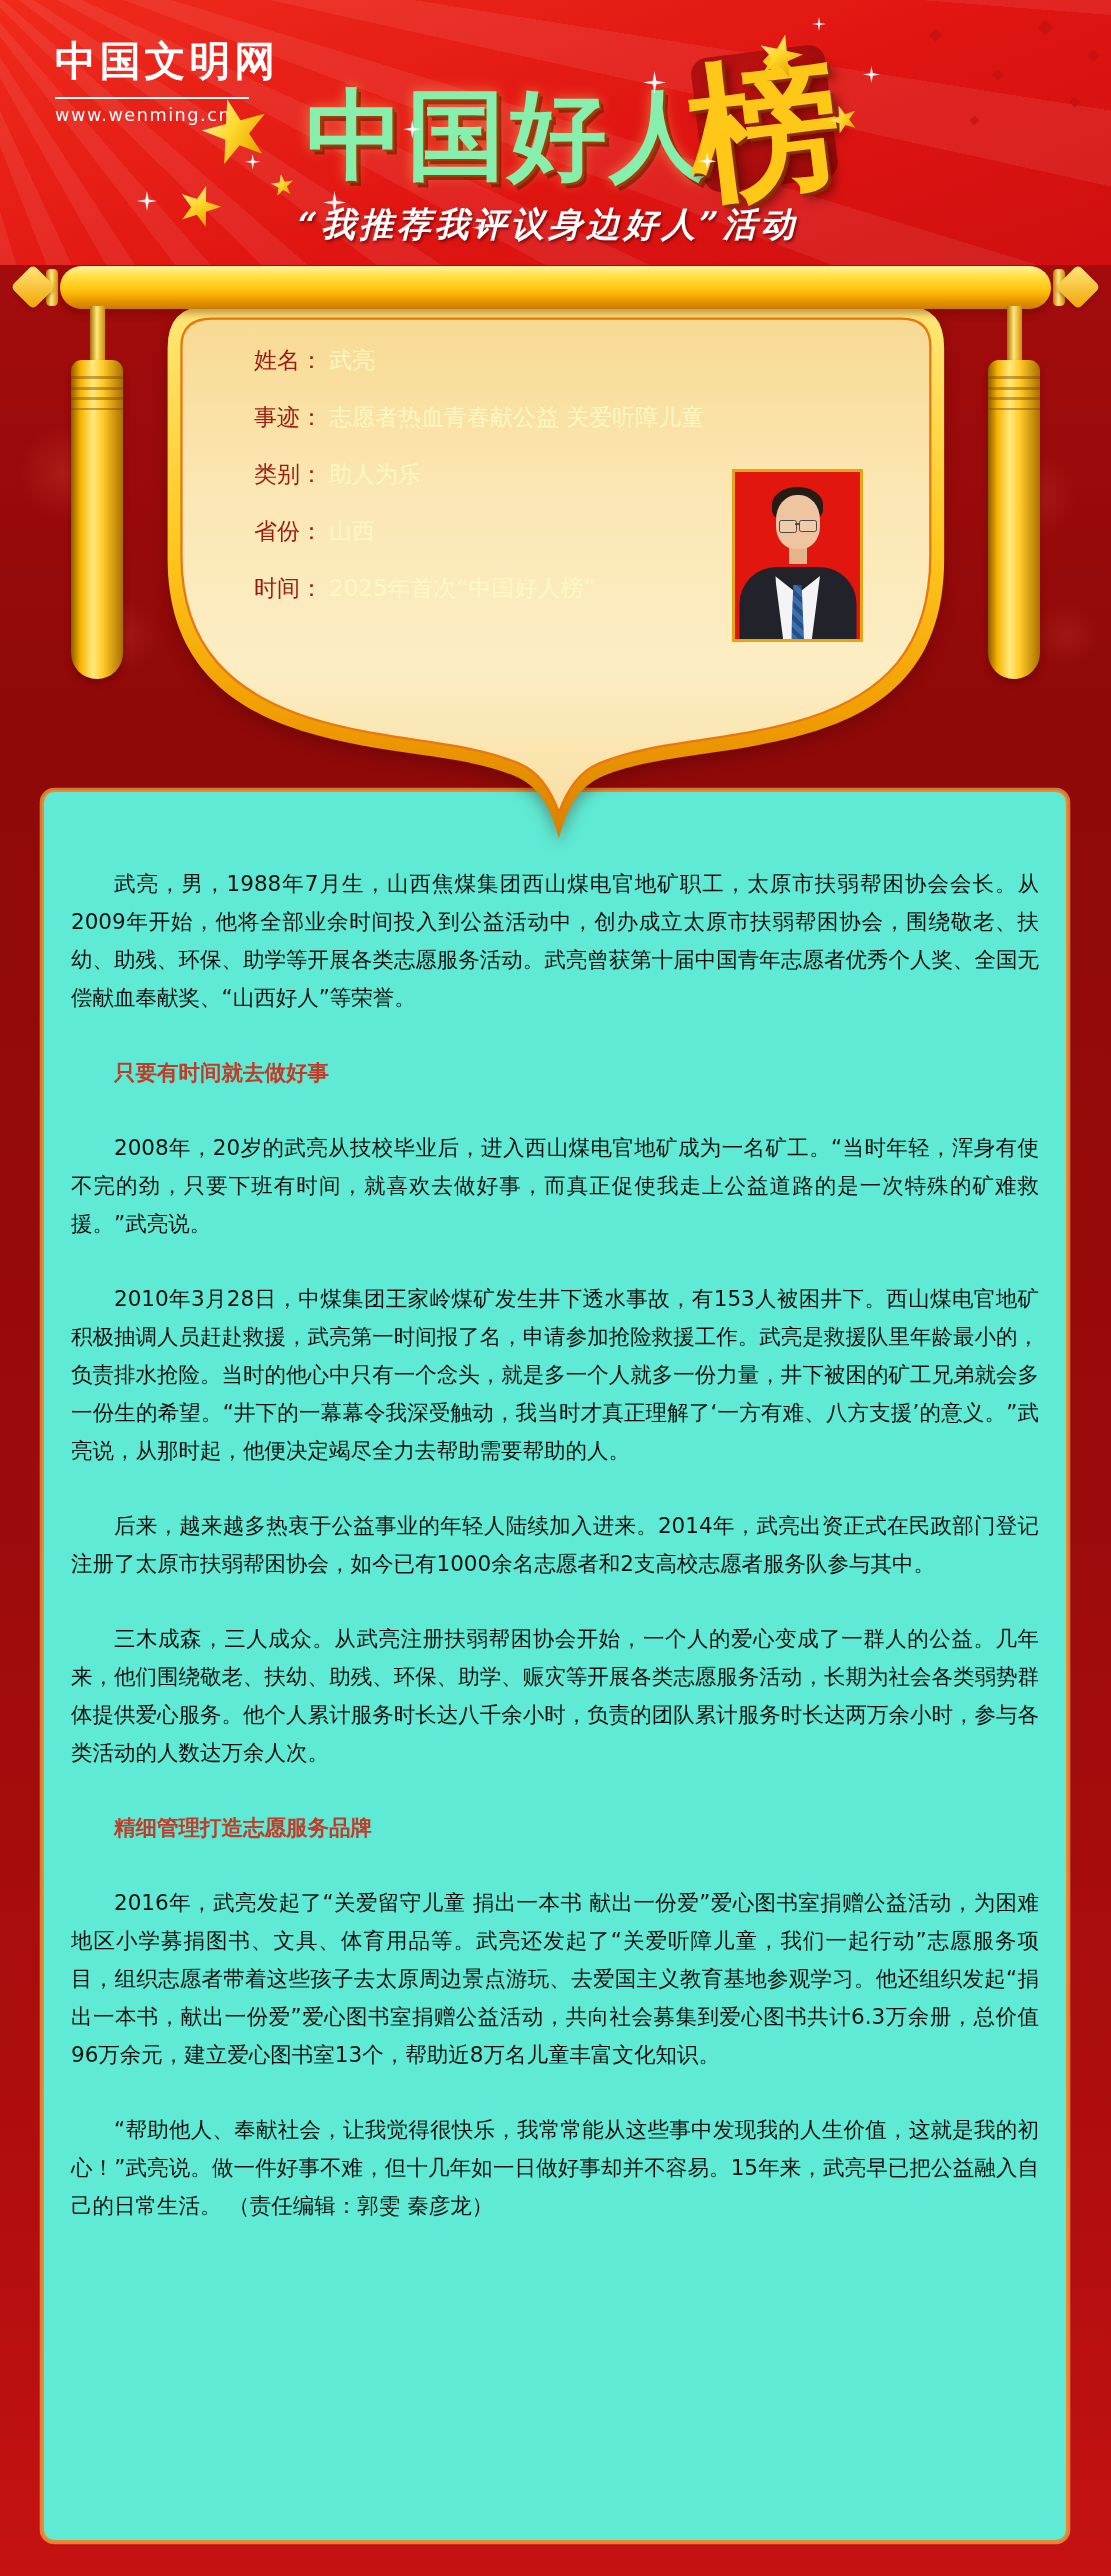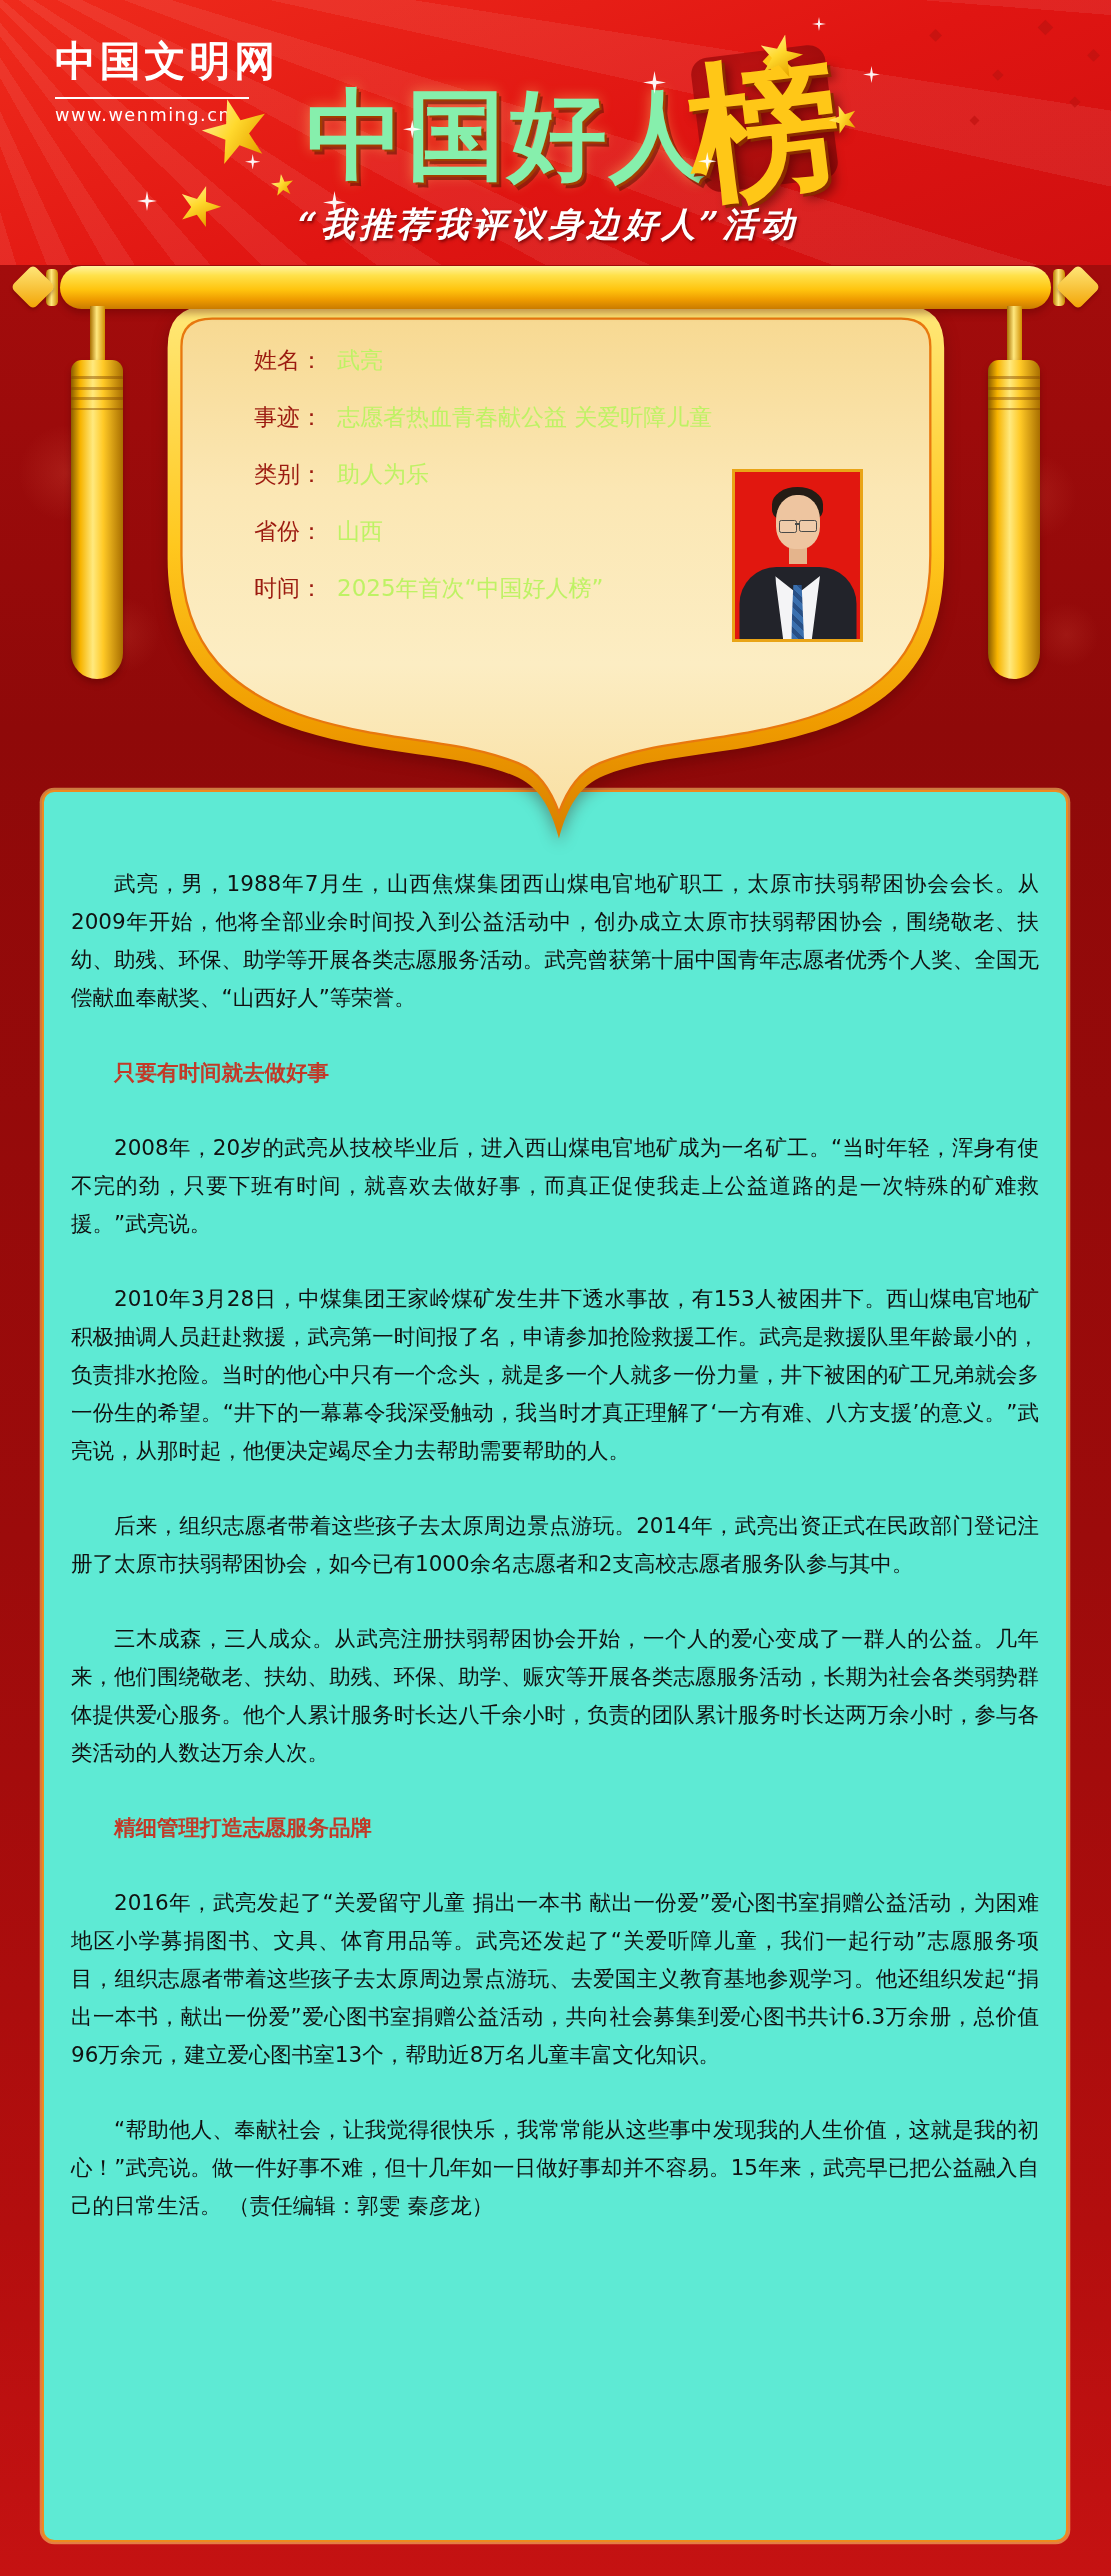--- a/index.html
+++ b/index.html
@@ -93,21 +93,21 @@
   .p-body::before{content:'';position:absolute;left:0;right:0;top:7.7px;height:42px;
     border-radius:10.8px 10.8px 0 0;
     background:repeating-linear-gradient(180deg,rgba(130,70,0,0) 0 7.7px,rgba(130,70,0,.45) 7.7px 10.8px);}
 
   .parchment{position:absolute;left:0;top:0;z-index:2;filter:drop-shadow(0 6.2px 7.7px rgba(60,0,0,.35));}
 
   
   .profile{position:absolute;left:254px;top:332px;z-index:4;}
   .profile-row{height:57px;line-height:57px;font-size:23px;white-space:nowrap;}
   .profile-label{color:#9c1b10;}
-  .profile-value{color:#bef264;margin-left:14px;}
+  .profile-value{color:#fef9c3;margin-left:6px;}
 
   .photo{position:absolute;left:732px;top:469px;width:125px;height:167px;z-index:4;
     border:3.8px solid #e9a416;background:#e1170f;overflow:hidden;}
   .ph-hair{position:absolute;left:37px;top:15.4px;width:51px;height:35px;border-radius:50% 50% 34% 34%;background:#241c15;}
   .ph-head{position:absolute;left:41px;top:23px;width:44px;height:54px;border-radius:46% 46% 42% 42%;background:#eec5a0;}
   .ph-glasses{position:absolute;left:44px;top:48px;width:16px;height:10.8px;border:1.5px solid #4a4a48;border-radius:2.3px;background:rgba(255,255,255,.12);}
   .ph-glasses::after{content:'';position:absolute;left:18.5px;top:-1.5px;width:16px;height:10.8px;border:1.5px solid #4a4a48;border-radius:2.3px;background:rgba(255,255,255,.12);}
   .ph-glasses::before{content:'';position:absolute;left:15.4px;top:2.3px;width:4.6px;height:1.5px;background:#4a4a48;}
   .ph-neck{position:absolute;left:54px;top:73px;width:17.7px;height:18.5px;background:#e4b48c;}
   .ph-suit{position:absolute;left:50%;bottom:0;transform:translateX(-50%);width:117px;height:72px;
@@ -166,21 +166,21 @@
   <div class="confetti c4"></div>
   <div class="confetti c5"></div>
   <div class="confetti c6"></div>
 
   <div class="card">
     <div class="article">
         <p class="para">武亮，男，1988年7月生，山西焦煤集团西山煤电官地矿职工，太原市扶弱帮困协会会长。从2009年开始，他将全部业余时间投入到公益活动中，创办成立太原市扶弱帮困协会，围绕敬老、扶幼、助残、环保、助学等开展各类志愿服务活动。武亮曾获第十届中国青年志愿者优秀个人奖、全国无偿献血奉献奖、“山西好人”等荣誉。</p>
         <h3 class="section-heading">只要有时间就去做好事</h3>
         <p class="para">2008年，20岁的武亮从技校毕业后，进入西山煤电官地矿成为一名矿工。“当时年轻，浑身有使不完的劲，只要下班有时间，就喜欢去做好事，而真正促使我走上公益道路的是一次特殊的矿难救援。”武亮说。</p>
         <p class="para">2010年3月28日，中煤集团王家岭煤矿发生井下透水事故，有153人被困井下。西山煤电官地矿积极抽调人员赶赴救援，武亮第一时间报了名，申请参加抢险救援工作。武亮是救援队里年龄最小的，负责排水抢险。当时的他心中只有一个念头，就是多一个人就多一份力量，井下被困的矿工兄弟就会多一份生的希望。“井下的一幕幕令我深受触动，我当时才真正理解了‘一方有难、八方支援’的意义。”武亮说，从那时起，他便决定竭尽全力去帮助需要帮助的人。</p>
-        <p class="para">后来，组织志愿者带着这些孩子去太原周边景点游玩。2014年，武亮出资正式在民政部门登记注册了太原市扶弱帮困协会，如今已有1000余名志愿者和2支高校志愿者服务队参与其中。</p>
+        <p class="para">后来，越来越多热衷于公益事业的年轻人陆续加入进来。2014年，武亮出资正式在民政部门登记注册了太原市扶弱帮困协会，如今已有1000余名志愿者和2支高校志愿者服务队参与其中。</p>
         <p class="para">三木成森，三人成众。从武亮注册扶弱帮困协会开始，一个人的爱心变成了一群人的公益。几年来，他们围绕敬老、扶幼、助残、环保、助学、赈灾等开展各类志愿服务活动，长期为社会各类弱势群体提供爱心服务。他个人累计服务时长达八千余小时，负责的团队累计服务时长达两万余小时，参与各类活动的人数达万余人次。</p>
         <h3 class="section-heading">精细管理打造志愿服务品牌</h3>
         <p class="para">2016年，武亮发起了“关爱留守儿童 捐出一本书 献出一份爱”爱心图书室捐赠公益活动，为困难地区小学募捐图书、文具、体育用品等。武亮还发起了“关爱听障儿童，我们一起行动”志愿服务项目，组织志愿者带着这些孩子去太原周边景点游玩、去爱国主义教育基地参观学习。他还组织发起“捐出一本书，献出一份爱”爱心图书室捐赠公益活动，共向社会募集到爱心图书共计6.3万余册，总价值96万余元，建立爱心图书室13个，帮助近8万名儿童丰富文化知识。</p>
         <p class="para">“帮助他人、奉献社会，让我觉得很快乐，我常常能从这些事中发现我的人生价值，这就是我的初心！”武亮说。做一件好事不难，但十几年如一日做好事却并不容易。15年来，武亮早已把公益融入自己的日常生活。 （责任编辑：郭雯 秦彦龙）</p>
       </div>
   </div>
 
   <svg class="parchment" width="1111" height="885" viewBox="0 0 1445 1150">
     <defs>
       <linearGradient id="goldGrad" x1="0" y1="0" x2="0" y2="1">

